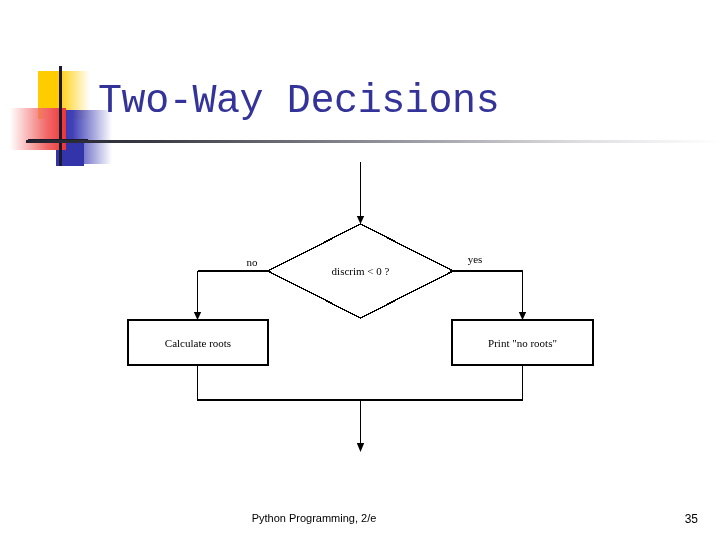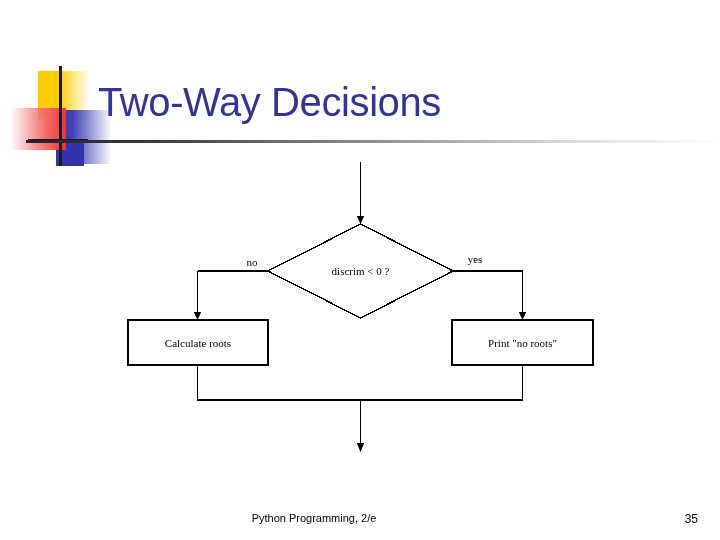--- a/index.html
+++ b/index.html
@@ -80,21 +80,21 @@
 
   
   .slide-title {
     position: absolute;
     left: 98px;
     top: 77px;
     width: 600px;
     font-size: 40px;
     line-height: 50px;
     color: #333399;
-    font-family: Liberation Sans, sans-serif;
+    font-family: Liberation Mono, monospace;
     font-weight: normal;
     letter-spacing: -0.4px;
     white-space: nowrap;
   }
 
   
   .title-rule {
     position: absolute;
     left: 26px;
     top: 140px;

